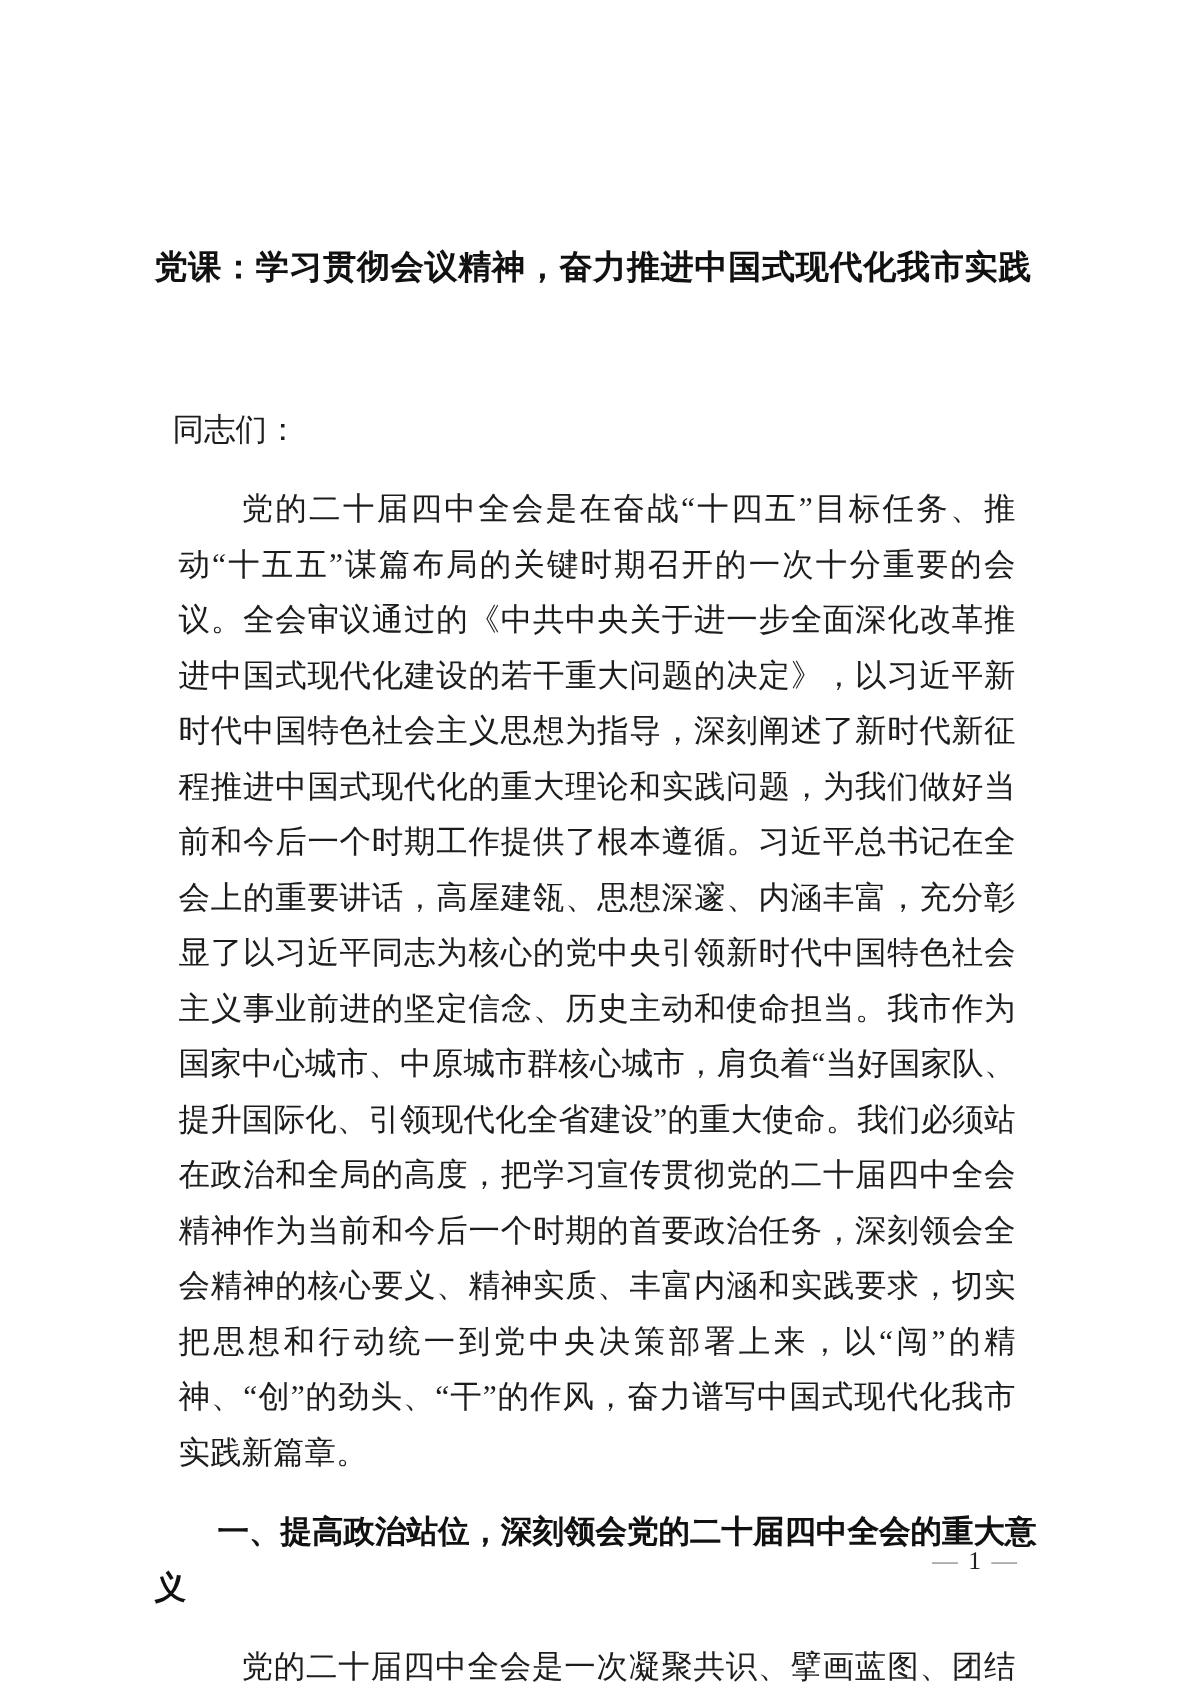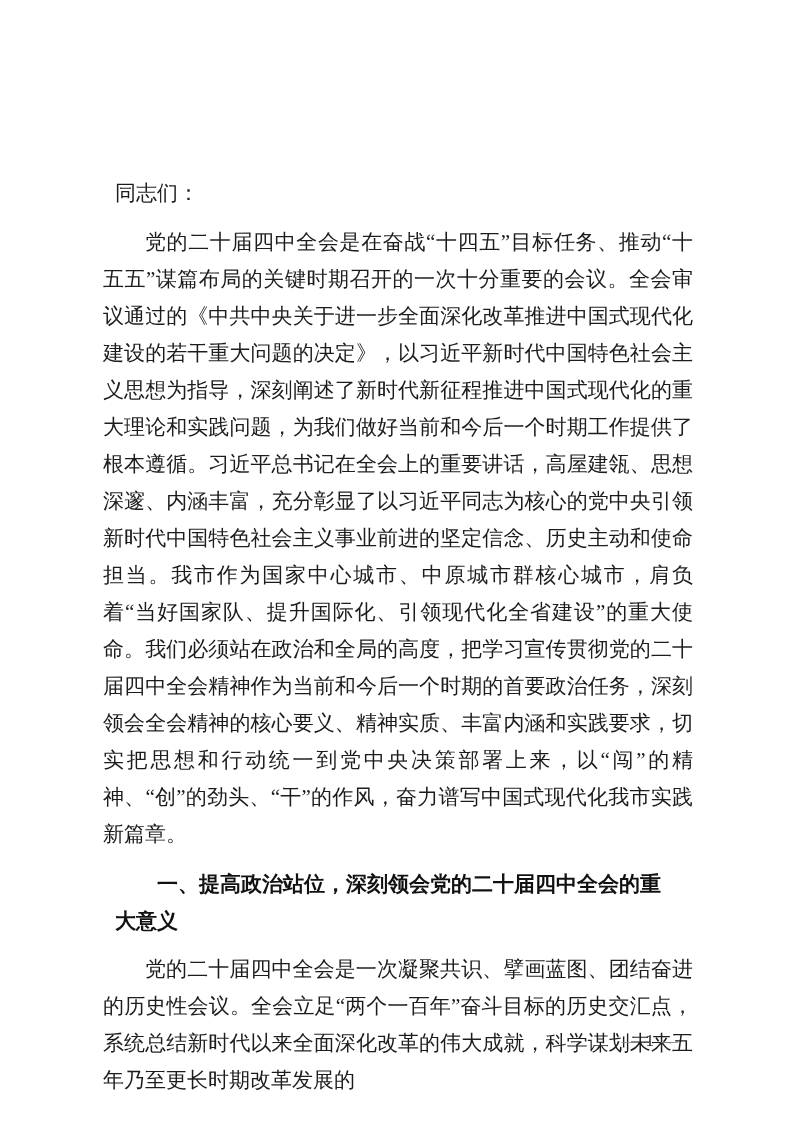--- a/index.html
+++ b/index.html
@@ -33,31 +33,31 @@
     text-align: justify;
   }
   .salutation {
     font-size: 21px;
     line-height: 37px;
     margin: 12px;
   }
   .para {
     font-size: 21px;
     line-height: 37px;
-    margin: 0;
+    margin: 16px;
     text-indent: 2em;
     text-align: justify;
     text-justify: inter-ideograph;
   }
   .section-heading {
     font-family: "Liberation Sans", "DejaVu Sans", sans-serif;
     font-weight: bold;
     font-size: 21px;
     line-height: 37px;
-    margin: 12px;
+    margin: 0;
     text-indent: 2em;
     color: #111111;
   }
   .footer {
     position: absolute;
     right: 108px;
     top: 1030px;
     font-size: 17px;
     line-height: 22px;
     color: #222222;
@@ -69,20 +69,21 @@
   }
   .footer .num {
     color: #222222;
   }
 </style>
 </head>
 <body>
 
 <div class="page">
   <div class="content">
+    <h1 class="doc-title">党课：学习贯彻会议精神，奋力推进中国式现代化我市实践</h1>
     <p class="salutation">同志们：</p>
     <p class="para">党的二十届四中全会是在奋战“十四五”目标任务、推动“十五五”谋篇布局的关键时期召开的一次十分重要的会议。全会审议通过的《中共中央关于进一步全面深化改革推进中国式现代化建设的若干重大问题的决定》，以习近平新时代中国特色社会主义思想为指导，深刻阐述了新时代新征程推进中国式现代化的重大理论和实践问题，为我们做好当前和今后一个时期工作提供了根本遵循。习近平总书记在全会上的重要讲话，高屋建瓴、思想深邃、内涵丰富，充分彰显了以习近平同志为核心的党中央引领新时代中国特色社会主义事业前进的坚定信念、历史主动和使命担当。我市作为国家中心城市、中原城市群核心城市，肩负着“当好国家队、提升国际化、引领现代化全省建设”的重大使命。我们必须站在政治和全局的高度，把学习宣传贯彻党的二十届四中全会精神作为当前和今后一个时期的首要政治任务，深刻领会全会精神的核心要义、精神实质、丰富内涵和实践要求，切实把思想和行动统一到党中央决策部署上来，以“闯”的精神、“创”的劲头、“干”的作风，奋力谱写中国式现代化我市实践新篇章。</p>
     <p class="section-heading">一、提高政治站位，深刻领会党的二十届四中全会的重大意义</p>
     <p class="para">党的二十届四中全会是一次凝聚共识、擘画蓝图、团结奋进的历史性会议。全会立足“两个一百年”奋斗目标的历史交汇点，系统总结新时代以来全面深化改革的伟大成就，科学谋划未来五年乃至更长时期改革发展的</p>
   </div>
   <div class="footer">
     <span class="dash">—</span><span class="num">1</span><span class="dash">—</span>
   </div>
 </div>
 

